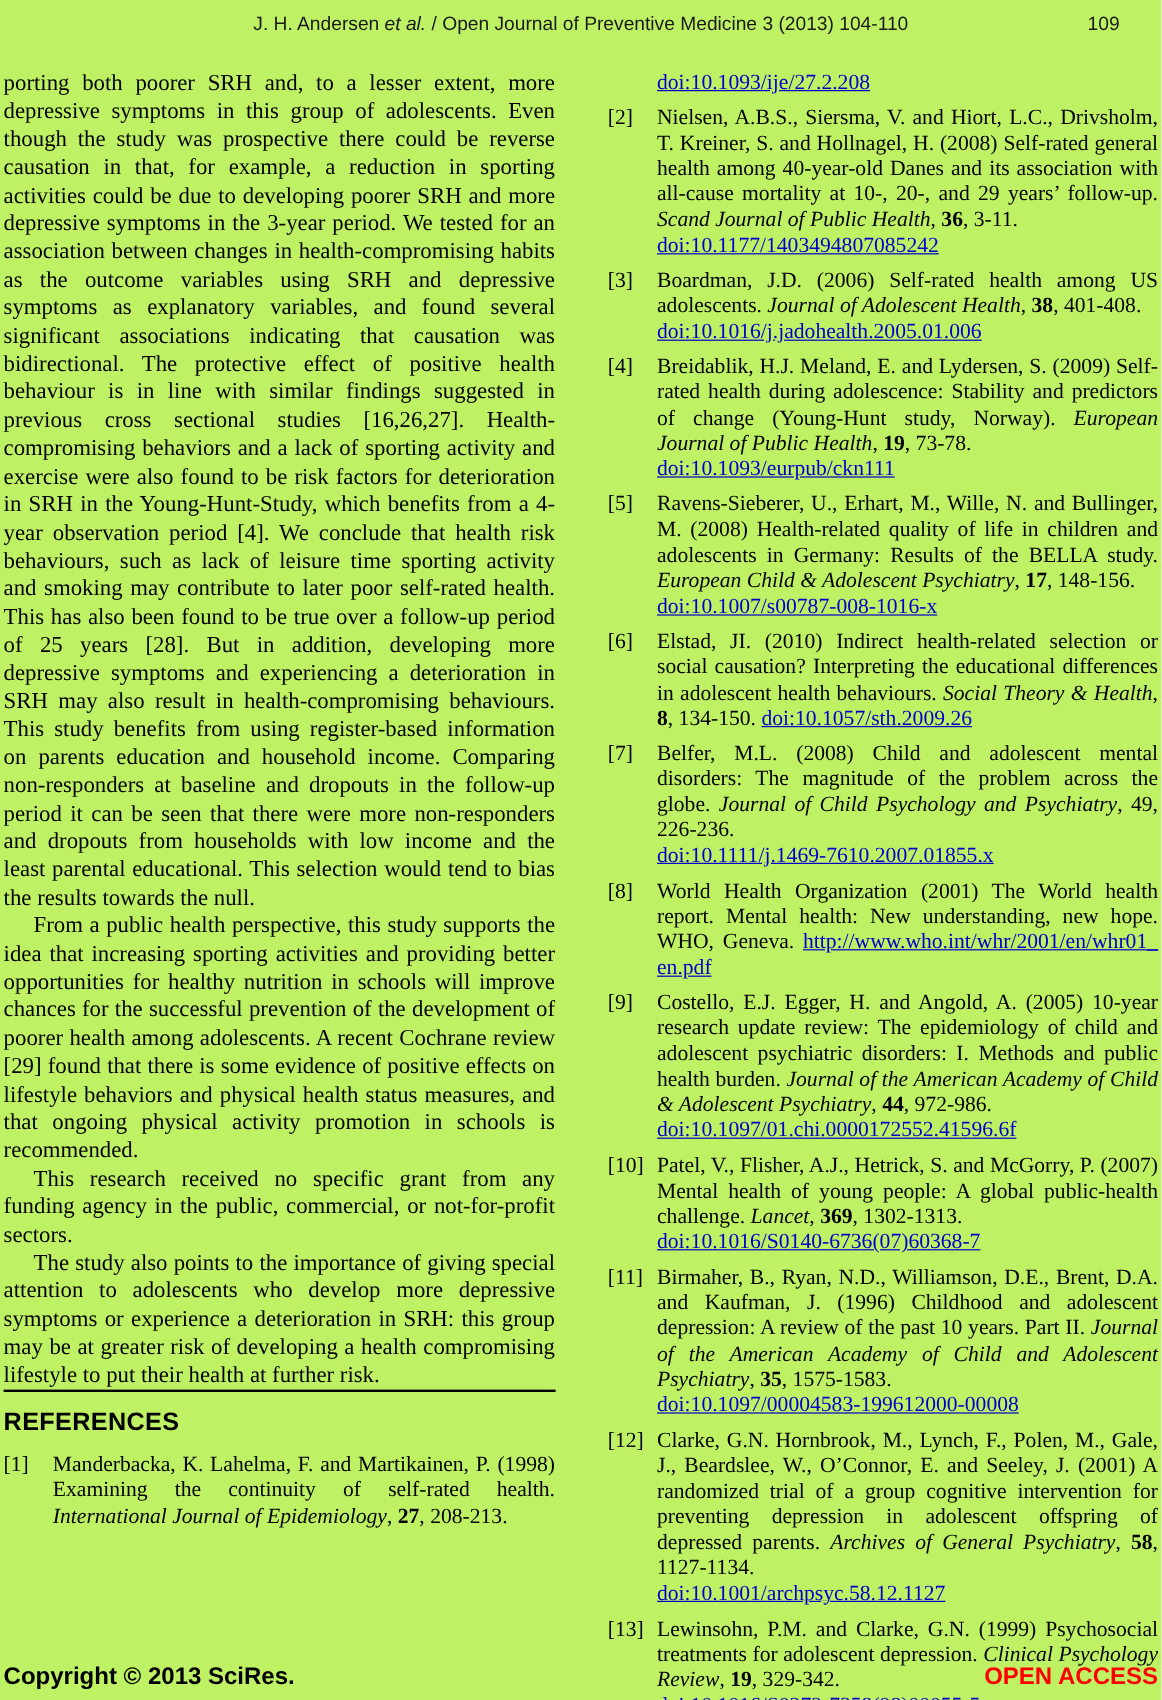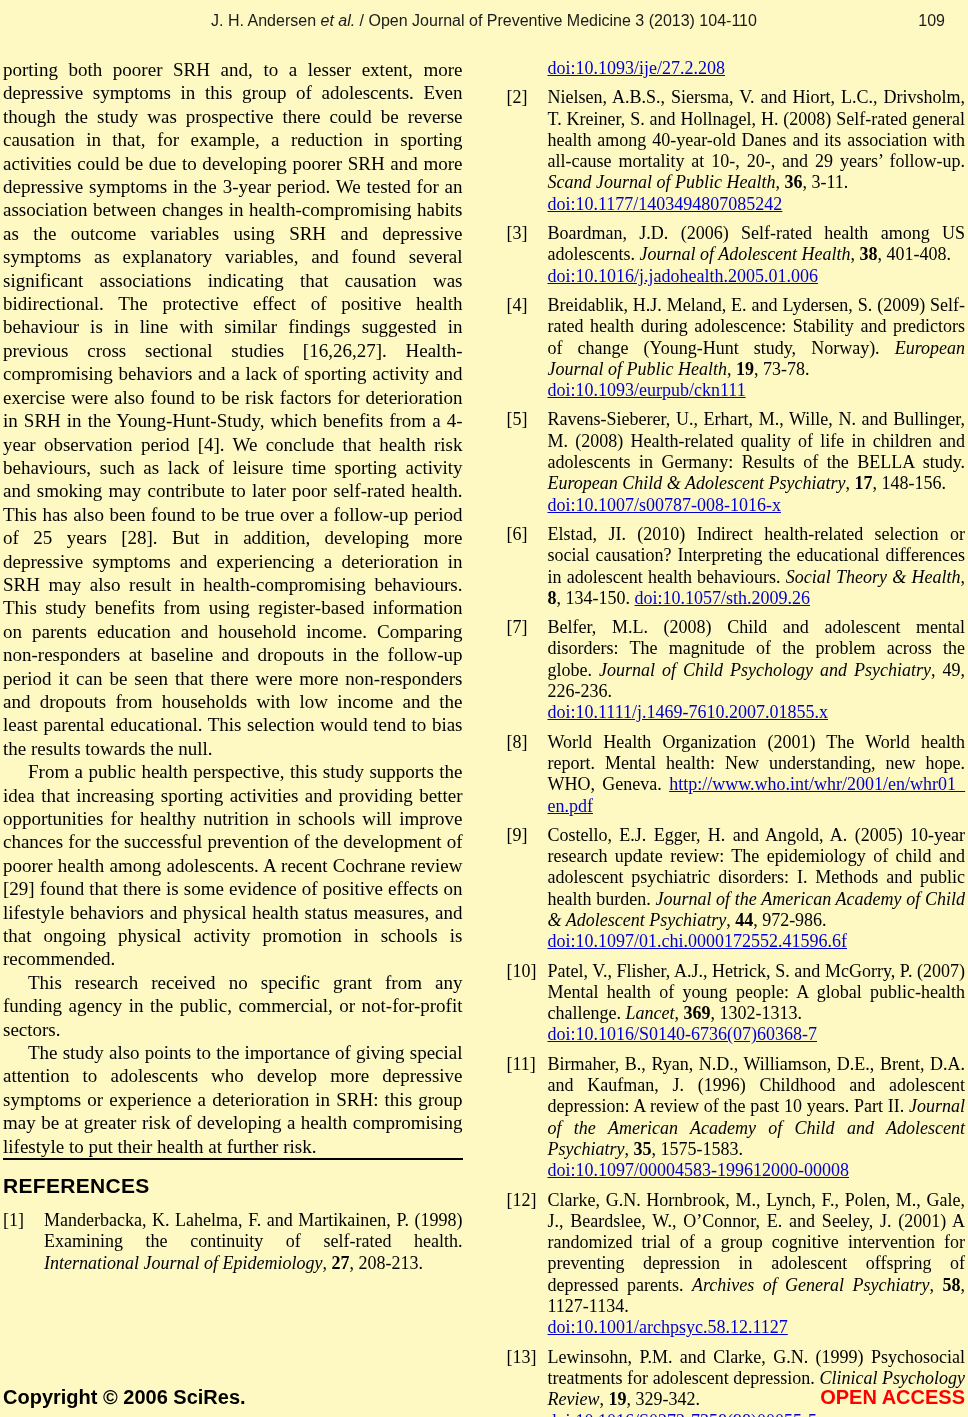--- a/index.html
+++ b/index.html
@@ -1,27 +1,27 @@
 <!DOCTYPE html>
 <html style="--link-color: #0000cc; --accent-red: #ff0000;"><head>
 <meta charset="utf-8">
 <style>
   html,body { margin:0; padding:0; background:#ffffff; }
   .page {
     position:relative; width:968px; height:1417px; margin:0 auto;
-    background:#fef9c3; color:#000;
+    background:#bef264; color:#000;
     font-family:"Liberation Serif", serif;
     box-sizing:border-box; padding:10px 3px 0 3px; overflow:hidden;
   }
   .running-head-wrap {
     position:relative; height:30px;
     font-family:"Liberation Sans", sans-serif; font-size:16px; color:#1a1a1a;
   }
   .running-head { text-align:center; padding-top:2px; }
-  .page-number { position:absolute; right:20px; top:2px; }
+  .page-number { position:absolute; right:32px; top:2px; }
   .italic { font-style:italic; }
   .bold { font-weight:bold; }
   .columns { display:flex; gap:44px; margin-top:18px; }
   .col-left {
     width:461px; height:1310px;
     display:flex; flex-direction:column; 
   }
   .col-right { width:460px; }
   .bodytext p {
     margin:0; text-align:justify;
@@ -89,17 +89,17 @@
           <div class="ref"><span class="refnum">[9]</span><span class="plain">Costello, E.J. Egger, H. and Angold, A. (2005) 10-year research update review: The epidemiology of child and adolescent psychiatric disorders: I. Methods and public health burden. </span><span class="italic">Journal of the American Academy of Child &amp; Adolescent Psychiatry</span><span class="plain">, </span><span class="bold">44</span><span class="plain">, 972-986.</span><br><span class="link">doi:10.1097/01.chi.0000172552.41596.6f</span></div>
           <div class="ref"><span class="refnum">[10]</span><span class="plain">Patel, V., Flisher, A.J., Hetrick, S. and McGorry, P. (2007) Mental health of young people: A global public-health challenge. </span><span class="italic">Lancet</span><span class="plain">, </span><span class="bold">369</span><span class="plain">, 1302-1313.</span><br><span class="link">doi:10.1016/S0140-6736(07)60368-7</span></div>
           <div class="ref"><span class="refnum">[11]</span><span class="plain">Birmaher, B., Ryan, N.D., Williamson, D.E., Brent, D.A. and Kaufman, J. (1996) Childhood and adolescent depression: A review of the past 10 years. Part II. </span><span class="italic">Journal of the American Academy of Child and Adolescent Psychiatry</span><span class="plain">, </span><span class="bold">35</span><span class="plain">, 1575-1583.</span><br><span class="link">doi:10.1097/00004583-199612000-00008</span></div>
           <div class="ref"><span class="refnum">[12]</span><span class="plain">Clarke, G.N. Hornbrook, M., Lynch, F., Polen, M., Gale, J., Beardslee, W., O’Connor, E. and Seeley, J. (2001) A randomized trial of a group cognitive intervention for preventing depression in adolescent offspring of depressed parents. </span><span class="italic">Archives of General Psychiatry</span><span class="plain">, </span><span class="bold">58</span><span class="plain">, 1127-1134.</span><br><span class="link">doi:10.1001/archpsyc.58.12.1127</span></div>
           <div class="ref"><span class="refnum">[13]</span><span class="plain">Lewinsohn, P.M. and Clarke, G.N. (1999) Psychosocial treatments for adolescent depression. </span><span class="italic">Clinical Psychology Review</span><span class="plain">, </span><span class="bold">19</span><span class="plain">, 329-342.</span><br><span class="link">doi:10.1016/S0272-7358(98)00055-5</span></div>
         </div>
     </div>
   </div>
 
   <div class="page-footer">
-    <div>Copyright © 2006 SciRes.</div>
+    <div>Copyright © 2013 SciRes.</div>
     <div class="open-access">OPEN ACCESS</div>
   </div>
 
 </div>
 
 </body></html>

